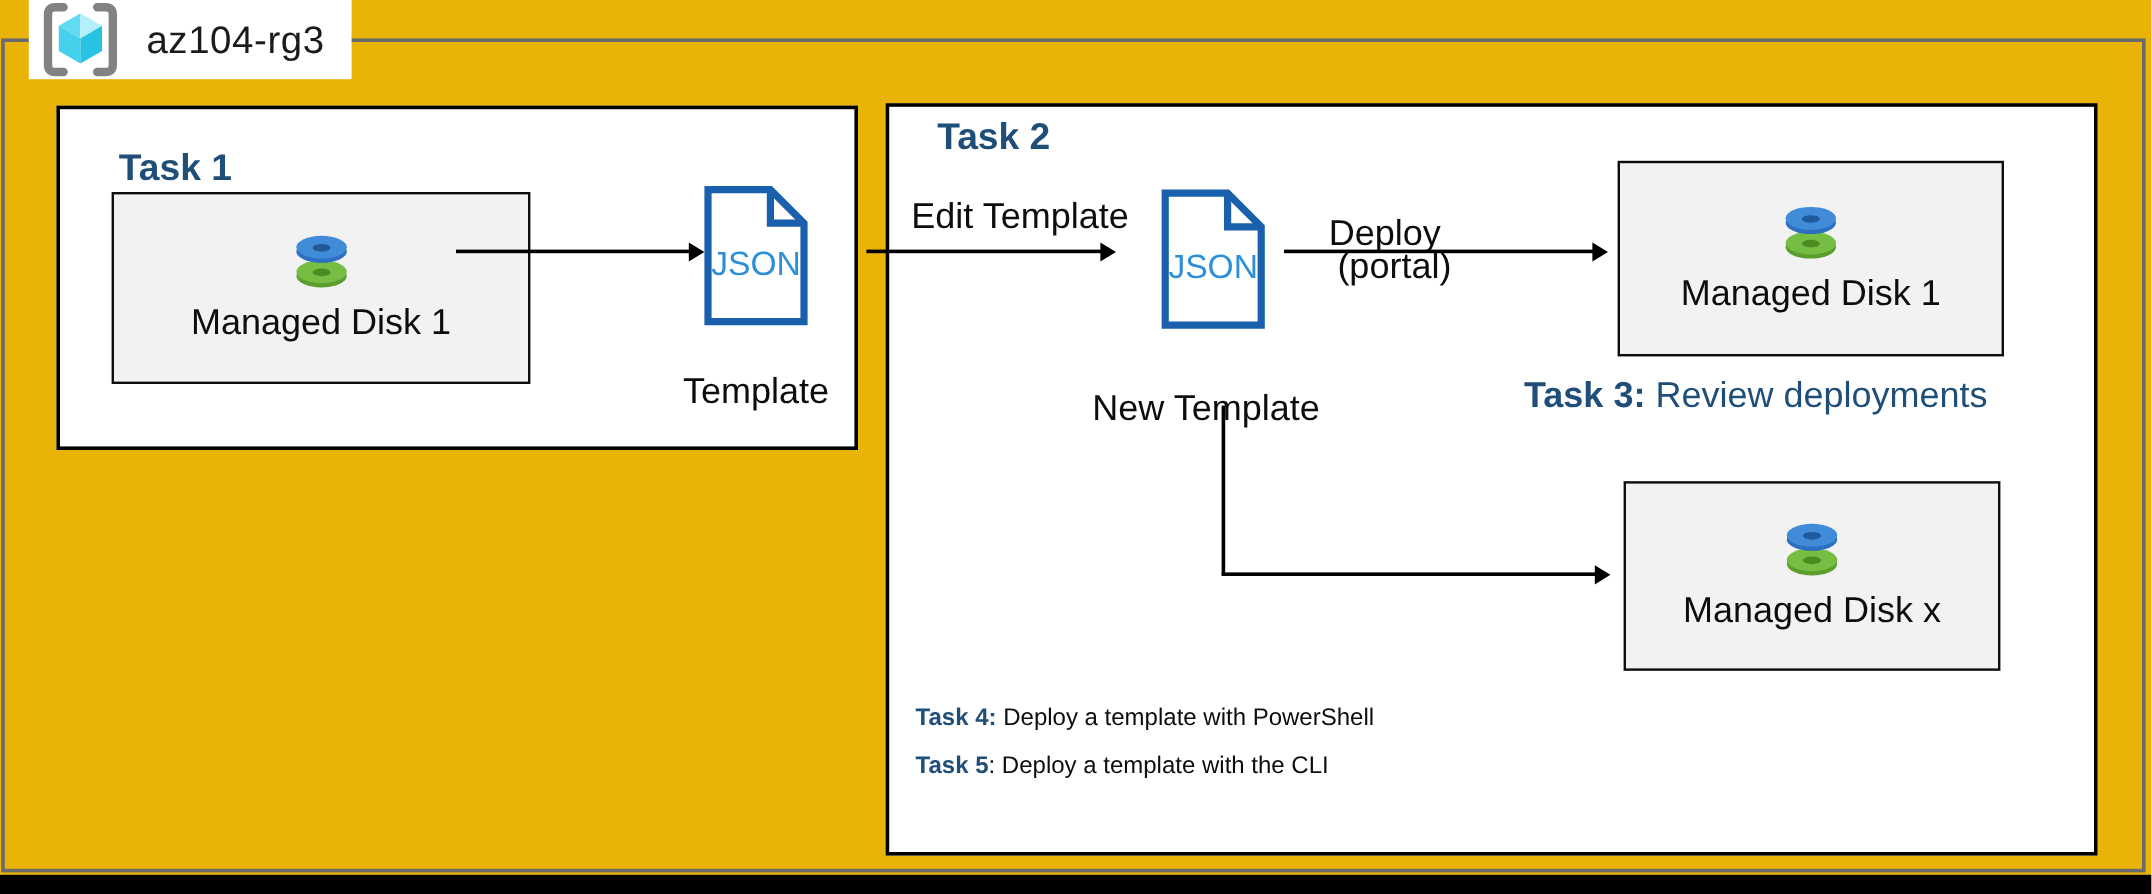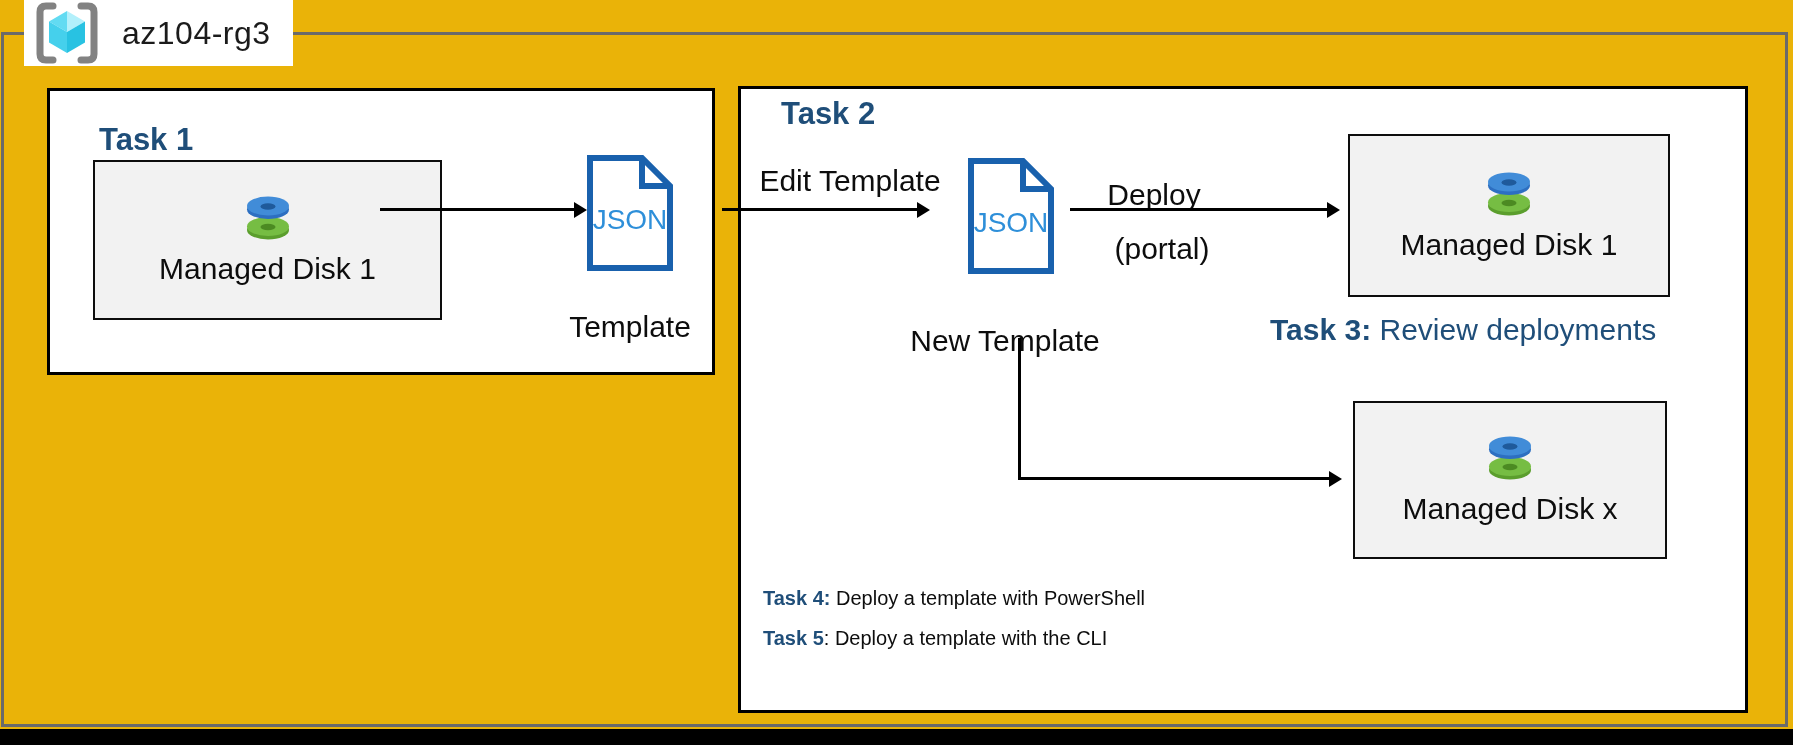--- a/index.html
+++ b/index.html
@@ -88,21 +88,21 @@
   <div class="abs arrow-right" style="left:917px;top:201.5px;"></div>
 
   <svg class="abs" style="left:967px;top:157px;" width="88" height="118" viewBox="0 0 88 118">
     <path d="M4 4 H56 L84 32 V114 H4 Z" fill="#ffffff" stroke="#1961ad" stroke-width="6" stroke-linejoin="miter"></path>
     <path d="M56 4 V32 H84" fill="none" stroke="#1961ad" stroke-width="6"></path>
     <text x="44" y="75" text-anchor="middle" font-size="28" fill="#2e8fd9">JSON</text>
   </svg>
   <div class="abs caption" style="left:895px;top:300px;width:220px;">New Template</div>
 
   <div class="abs flow-label" style="left:1064px;top:178px;width:180px;">Deploy</div>
-  <div class="abs flow-label" style="left:1072px;top:232px;width:180px;">(portal)</div>
+  <div class="abs flow-label" style="left:1072px;top:206px;width:180px;">(portal)</div>
   <div class="abs hline" style="left:1070px;top:208px;width:258px;"></div>
   <div class="abs arrow-right" style="left:1327px;top:201.5px;"></div>
 
   <div class="abs disk-box disk-box-md1">
     <svg width="54" height="48" viewBox="0 0 54 48">
       <ellipse cx="27" cy="36" rx="21" ry="9.5" fill="#5b9e2d"></ellipse>
       <ellipse cx="27" cy="32.5" rx="21" ry="9.5" fill="#76bd43"></ellipse>
       <ellipse cx="27" cy="33" rx="7.5" ry="3.2" fill="#4c8a22"></ellipse>
       <ellipse cx="27" cy="15.5" rx="21" ry="9.5" fill="#2d6fc1"></ellipse>
       <ellipse cx="27" cy="12" rx="21" ry="9.5" fill="#418cd8"></ellipse>

